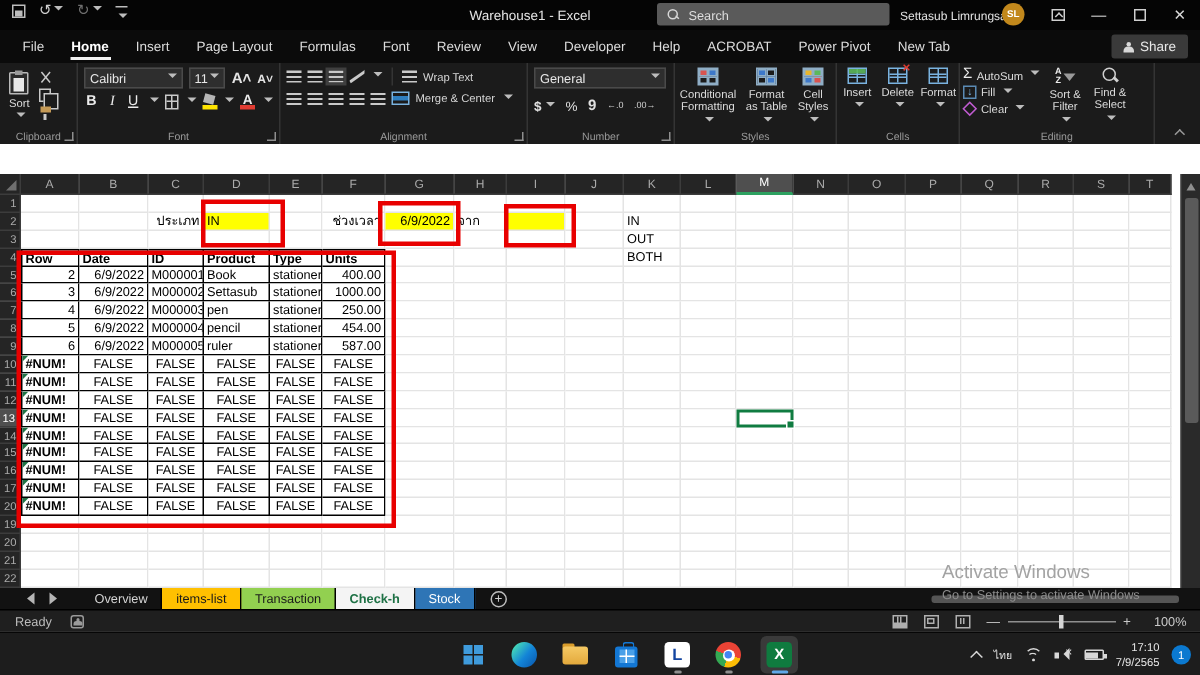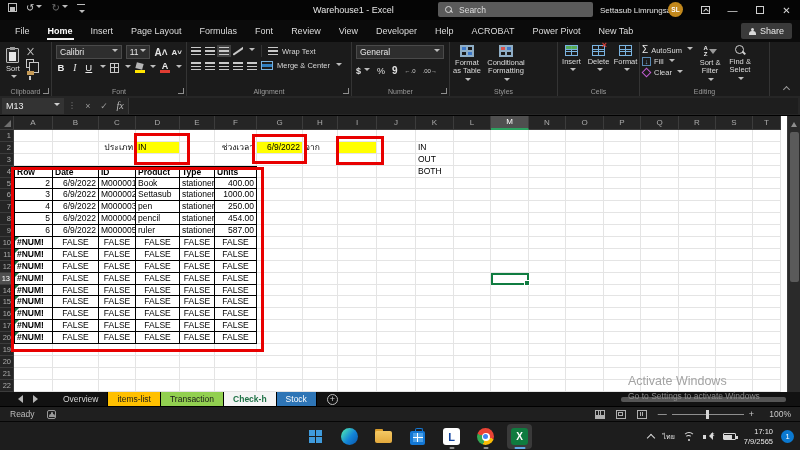--- a/index.html
+++ b/index.html
@@ -346,38 +346,48 @@
         <span class="pct">%</span>
         <span class="comma">9</span>
         <span class="decs">←.0</span>
         <span class="decs">.00→</span>
       </div>
       <div class="glabel">Number</div>
       <span class="launcher"></span>
     </div>
 
     <div class="rgroup" style="width:108px;display:flex">
+      <span class="bigbtn" style="width:44px">
+        <span class="minigrid">
+            <span class="mg-red"></span>
+            <span class="mg-blue"></span>
+            <span></span>
+            <span></span>
+          </span>
+        <span>Conditional Formatting</span>
+          <span class="dnc"></span>
+      </span>
       <span class="bigbtn" style="width:34px">
         <span class="minigrid">
             <span class="mg-blue"></span>
             <span></span>
             <span></span>
             <span class="mg-blue"></span>
           </span>
         <span>Format as Table</span>
           <span class="dnc"></span>
       </span>
-      <span class="bigbtn" style="width:44px">
+      <span class="bigbtn" style="width:28px">
         <span class="minigrid">
+            <span class="mg-yel"></span>
+            <span class="mg-grn"></span>
+            <span class="mg-blue"></span>
             <span class="mg-red"></span>
-            <span class="mg-blue"></span>
-            <span></span>
-            <span></span>
-          </span>
-        <span>Conditional Formatting</span>
+          </span>
+        <span>Cell Styles</span>
           <span class="dnc"></span>
       </span>
       <div class="glabel">Styles</div>
     </div>
 
     <div class="rgroup" style="width:82px;display:flex">
       <span class="bigbtn" style="width:27px">
         <span class="cellico ins"></span>
         <span>Insert</span>
           <span class="dnc"></span>
@@ -427,31 +437,20 @@
           <span class="dnc"></span>
       </span>
       <div class="glabel">Editing</div>
     </div>
 
     <div style="position:relative;flex:1">
       <span class="ribchev"></span>
     </div>
   </div>
 
-  <div class="fxbar">
-    <span class="namebox">
-        <span>M13</span>
-        <span class="dnc dark"></span>
-      </span>
-    <span class="fxdots">⋮</span>
-    <span class="fxico">×</span>
-    <span class="fxico">✓</span>
-    <span class="fxico fxfx">fx</span>
-    <span class="fxfield"></span>
-  </div>
 
   <div class="sheet">
     <div id="grid">
         <div class="hdrrow">
           <div class="ch corner" style="width: 14px;"></div>
           <div class="ch" style="width: 39px;">A</div>
           <div class="ch" style="width: 46px;">B</div>
           <div class="ch" style="width: 37px;">C</div>
           <div class="ch" style="width: 44px;">D</div>
           <div class="ch" style="width: 35px;">E</div>

